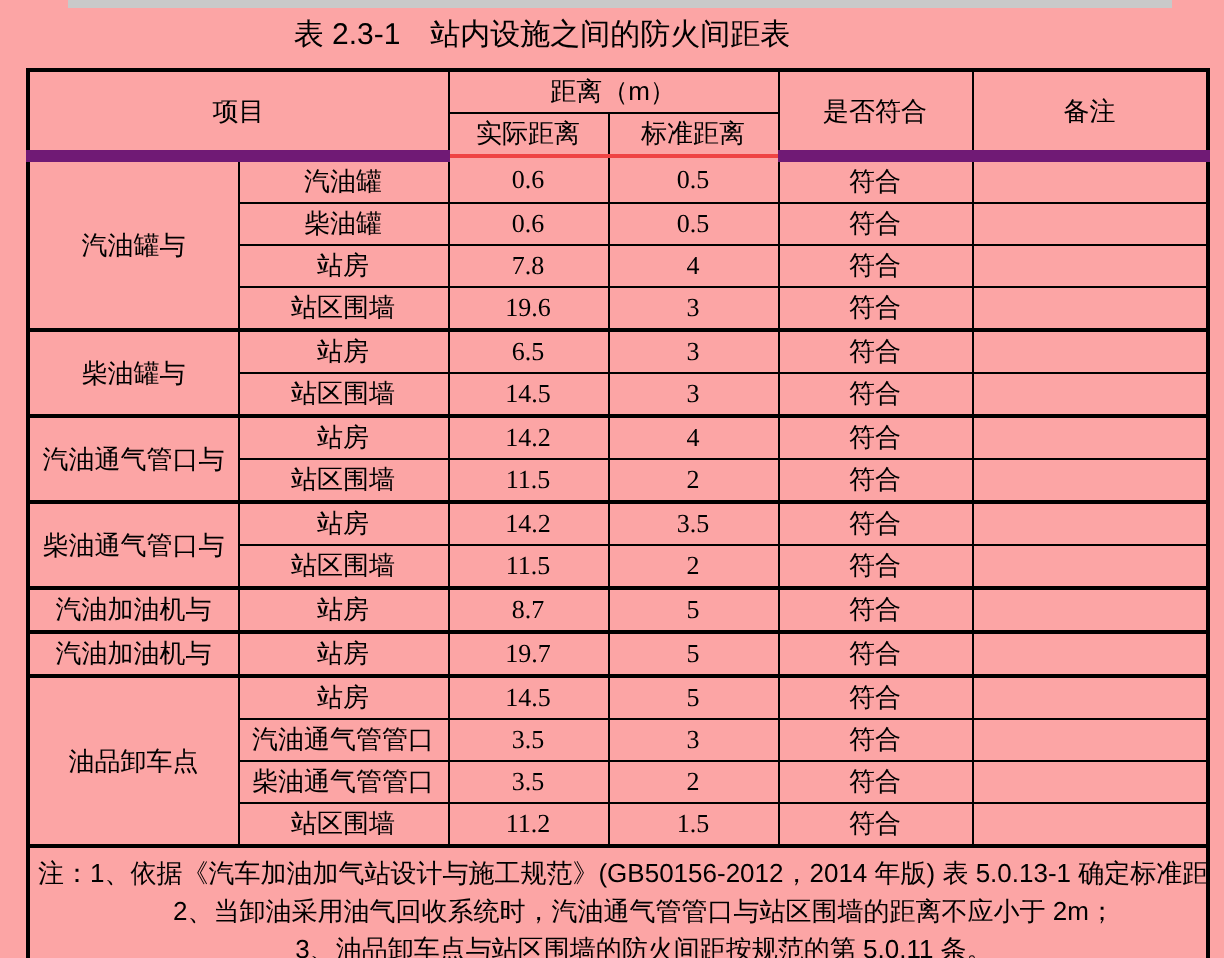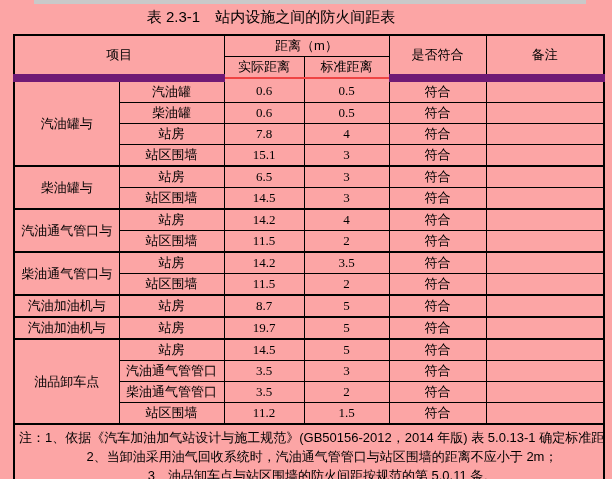--- a/index.html
+++ b/index.html
@@ -12,21 +12,21 @@
            padding-right:70px; text-align:center; font-size:15px; color:#000; }
 
   table.fire { position:absolute; left:13px; top:34px; width:590px;
                border-collapse:collapse; table-layout:fixed;
                border:2px solid #000; }
   .fire th, .fire td { border:1px solid #000; font-weight:normal; font-size:13px;
                        text-align:center; vertical-align:middle; padding:0; overflow:hidden; }
   .fire thead th { height:20px; }
   .fire tbody td { height:20px; }
   .fire thead tr:last-child th { border-bottom:2px solid #ef4444; }
-  .fire thead th[rowspan] { border-bottom:8px solid #701a75; }
+  .fire thead th[rowspan] { border-bottom:6px solid #701a75; }
   tr.gb td { border-top:2px solid #000; }
   .num { font-family:"Liberation Serif", serif; font-size:13px; }
   .std { font-family:"Liberation Serif", serif; font-size:13px; font-weight:bold; }
   tr.notes td { border-top:2px solid #000; text-align:left; padding:3px 4px 4px 4px; height:auto; }
   .note-line { font-size:13px; line-height:19px; white-space:nowrap; }
   .indent { padding-left:26px;text-align:center; }
 </style>
 </head>
 <body>
 
@@ -74,21 +74,21 @@
       </tr>
       <tr>
         <td>站房</td>
         <td class="num">7.8</td>
         <td class="std">4</td>
         <td>符合</td>
         <td></td>
       </tr>
       <tr>
         <td>站区围墙</td>
-        <td class="num">15.1</td>
+        <td class="num">19.6</td>
         <td class="std">3</td>
         <td>符合</td>
         <td></td>
       </tr>
 
       <tr class="gb">
         <td rowspan="2">柴油罐与</td>
         <td>站房</td>
         <td class="num">6.5</td>
         <td class="std">3</td>

